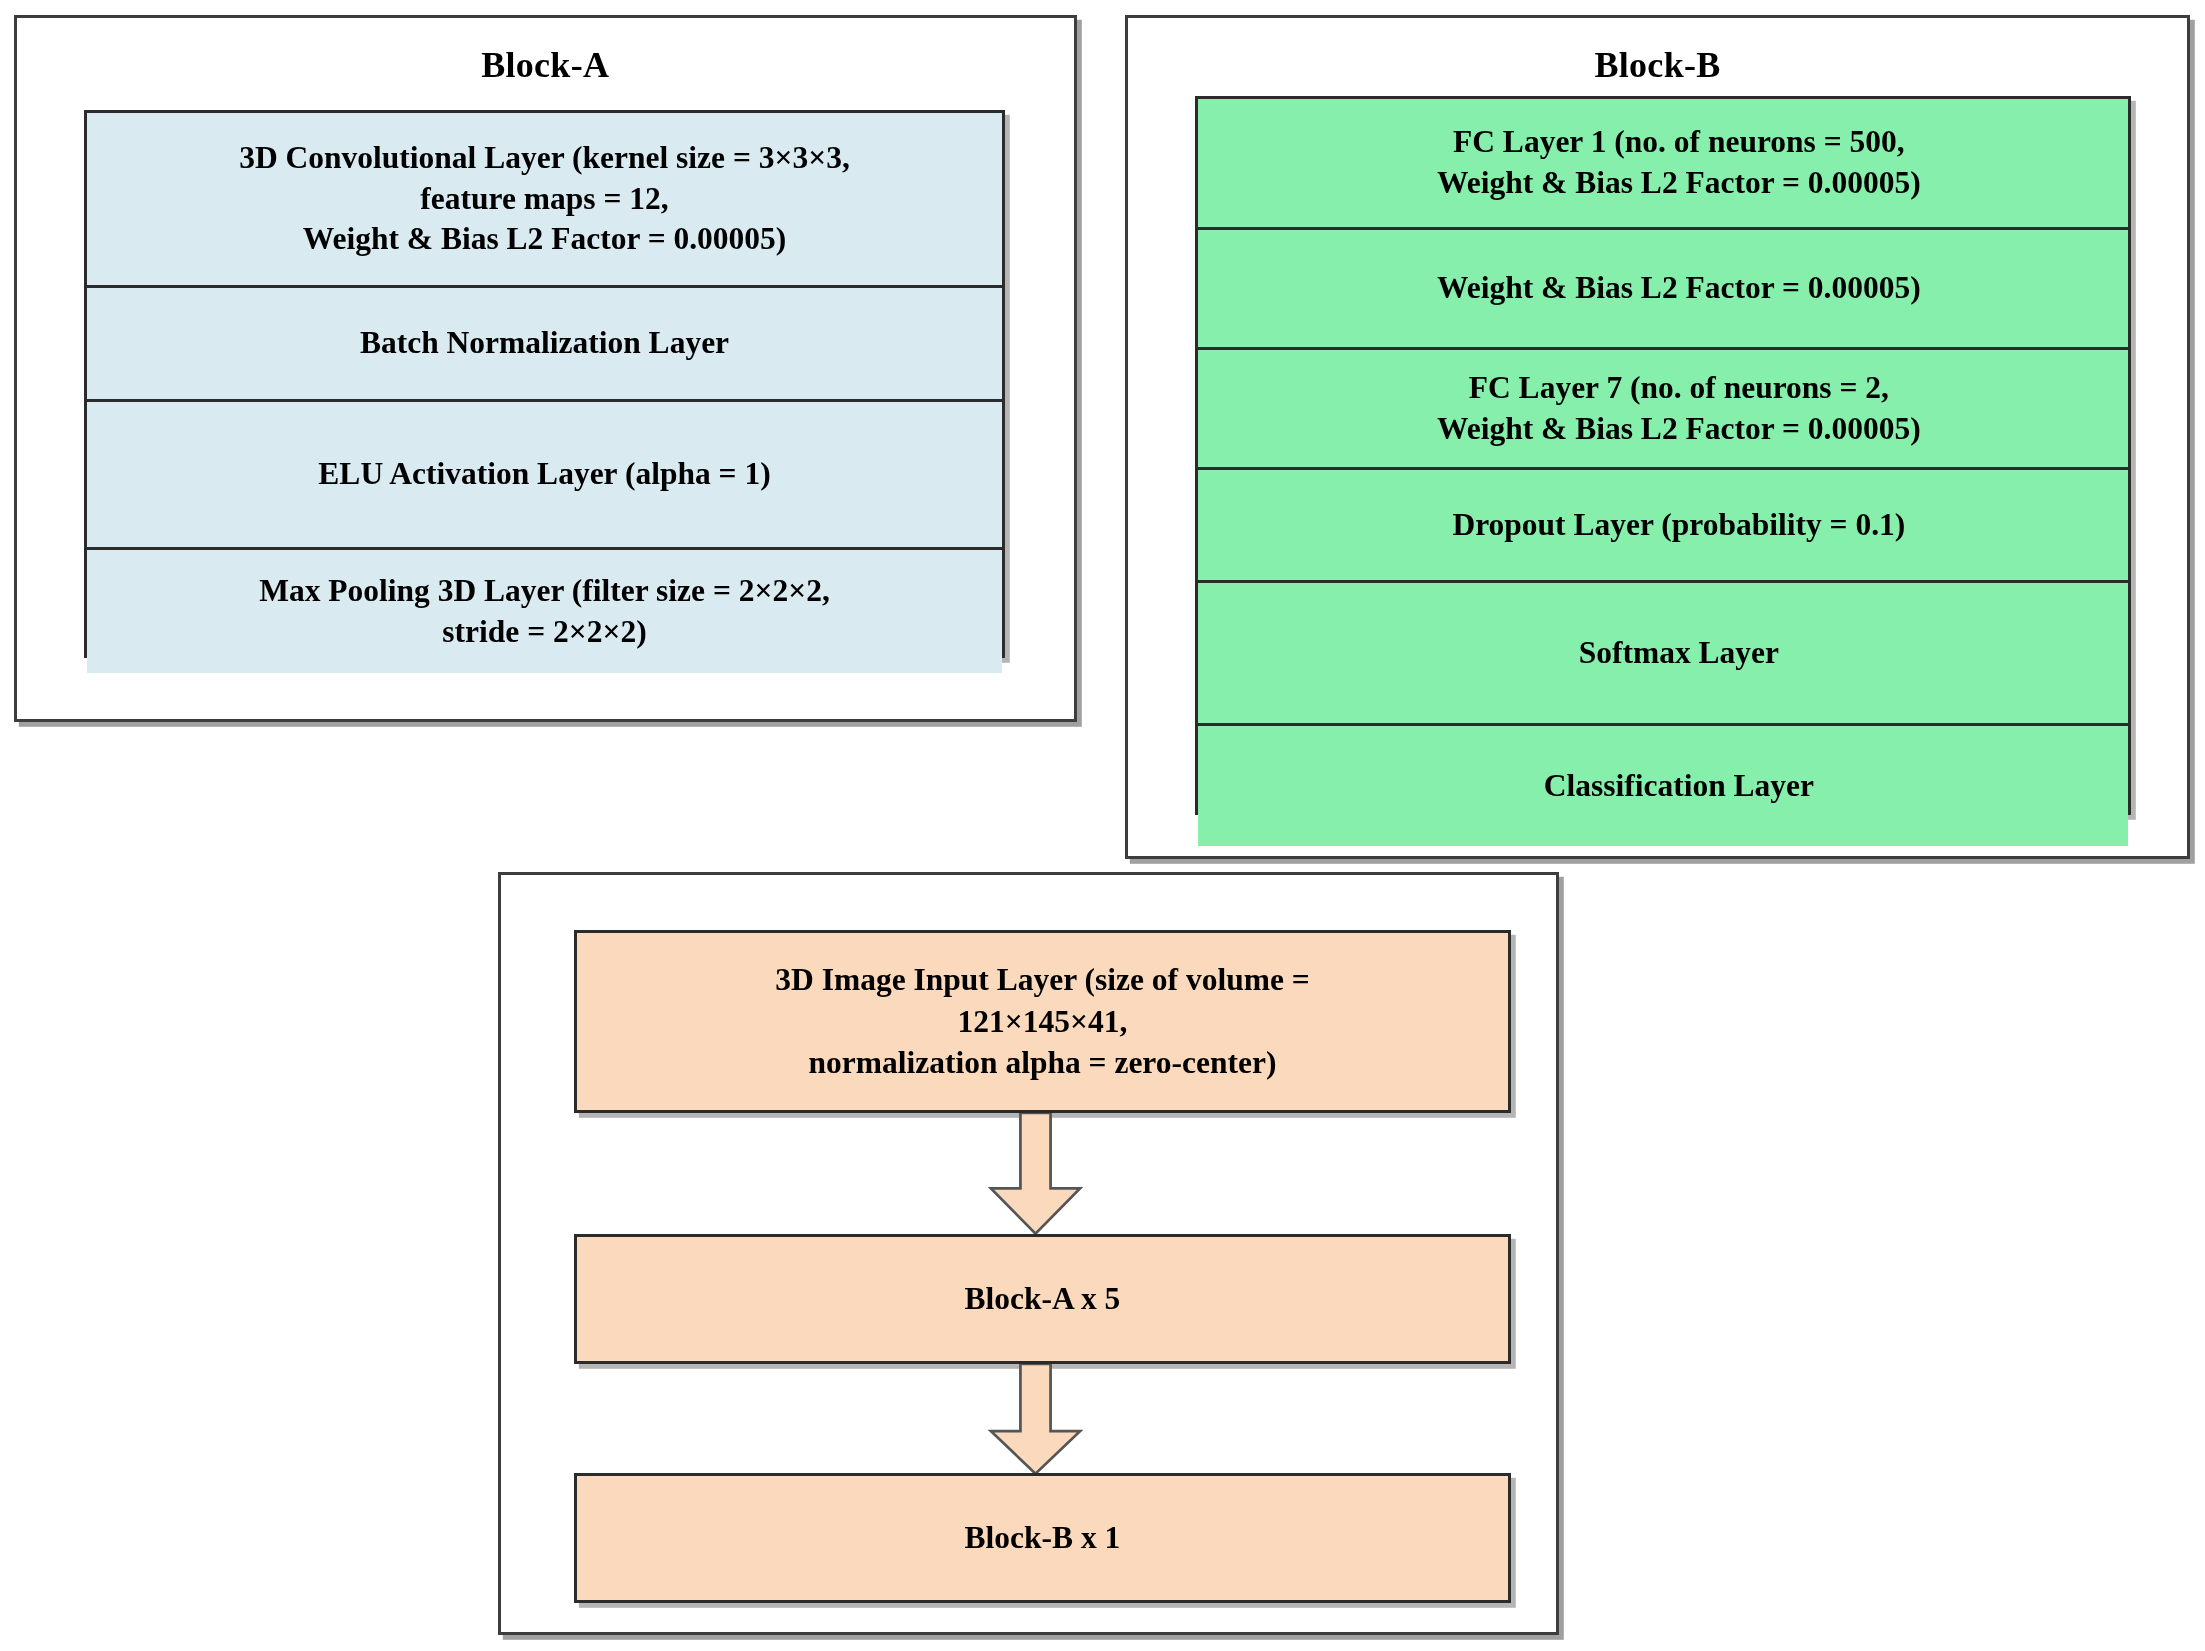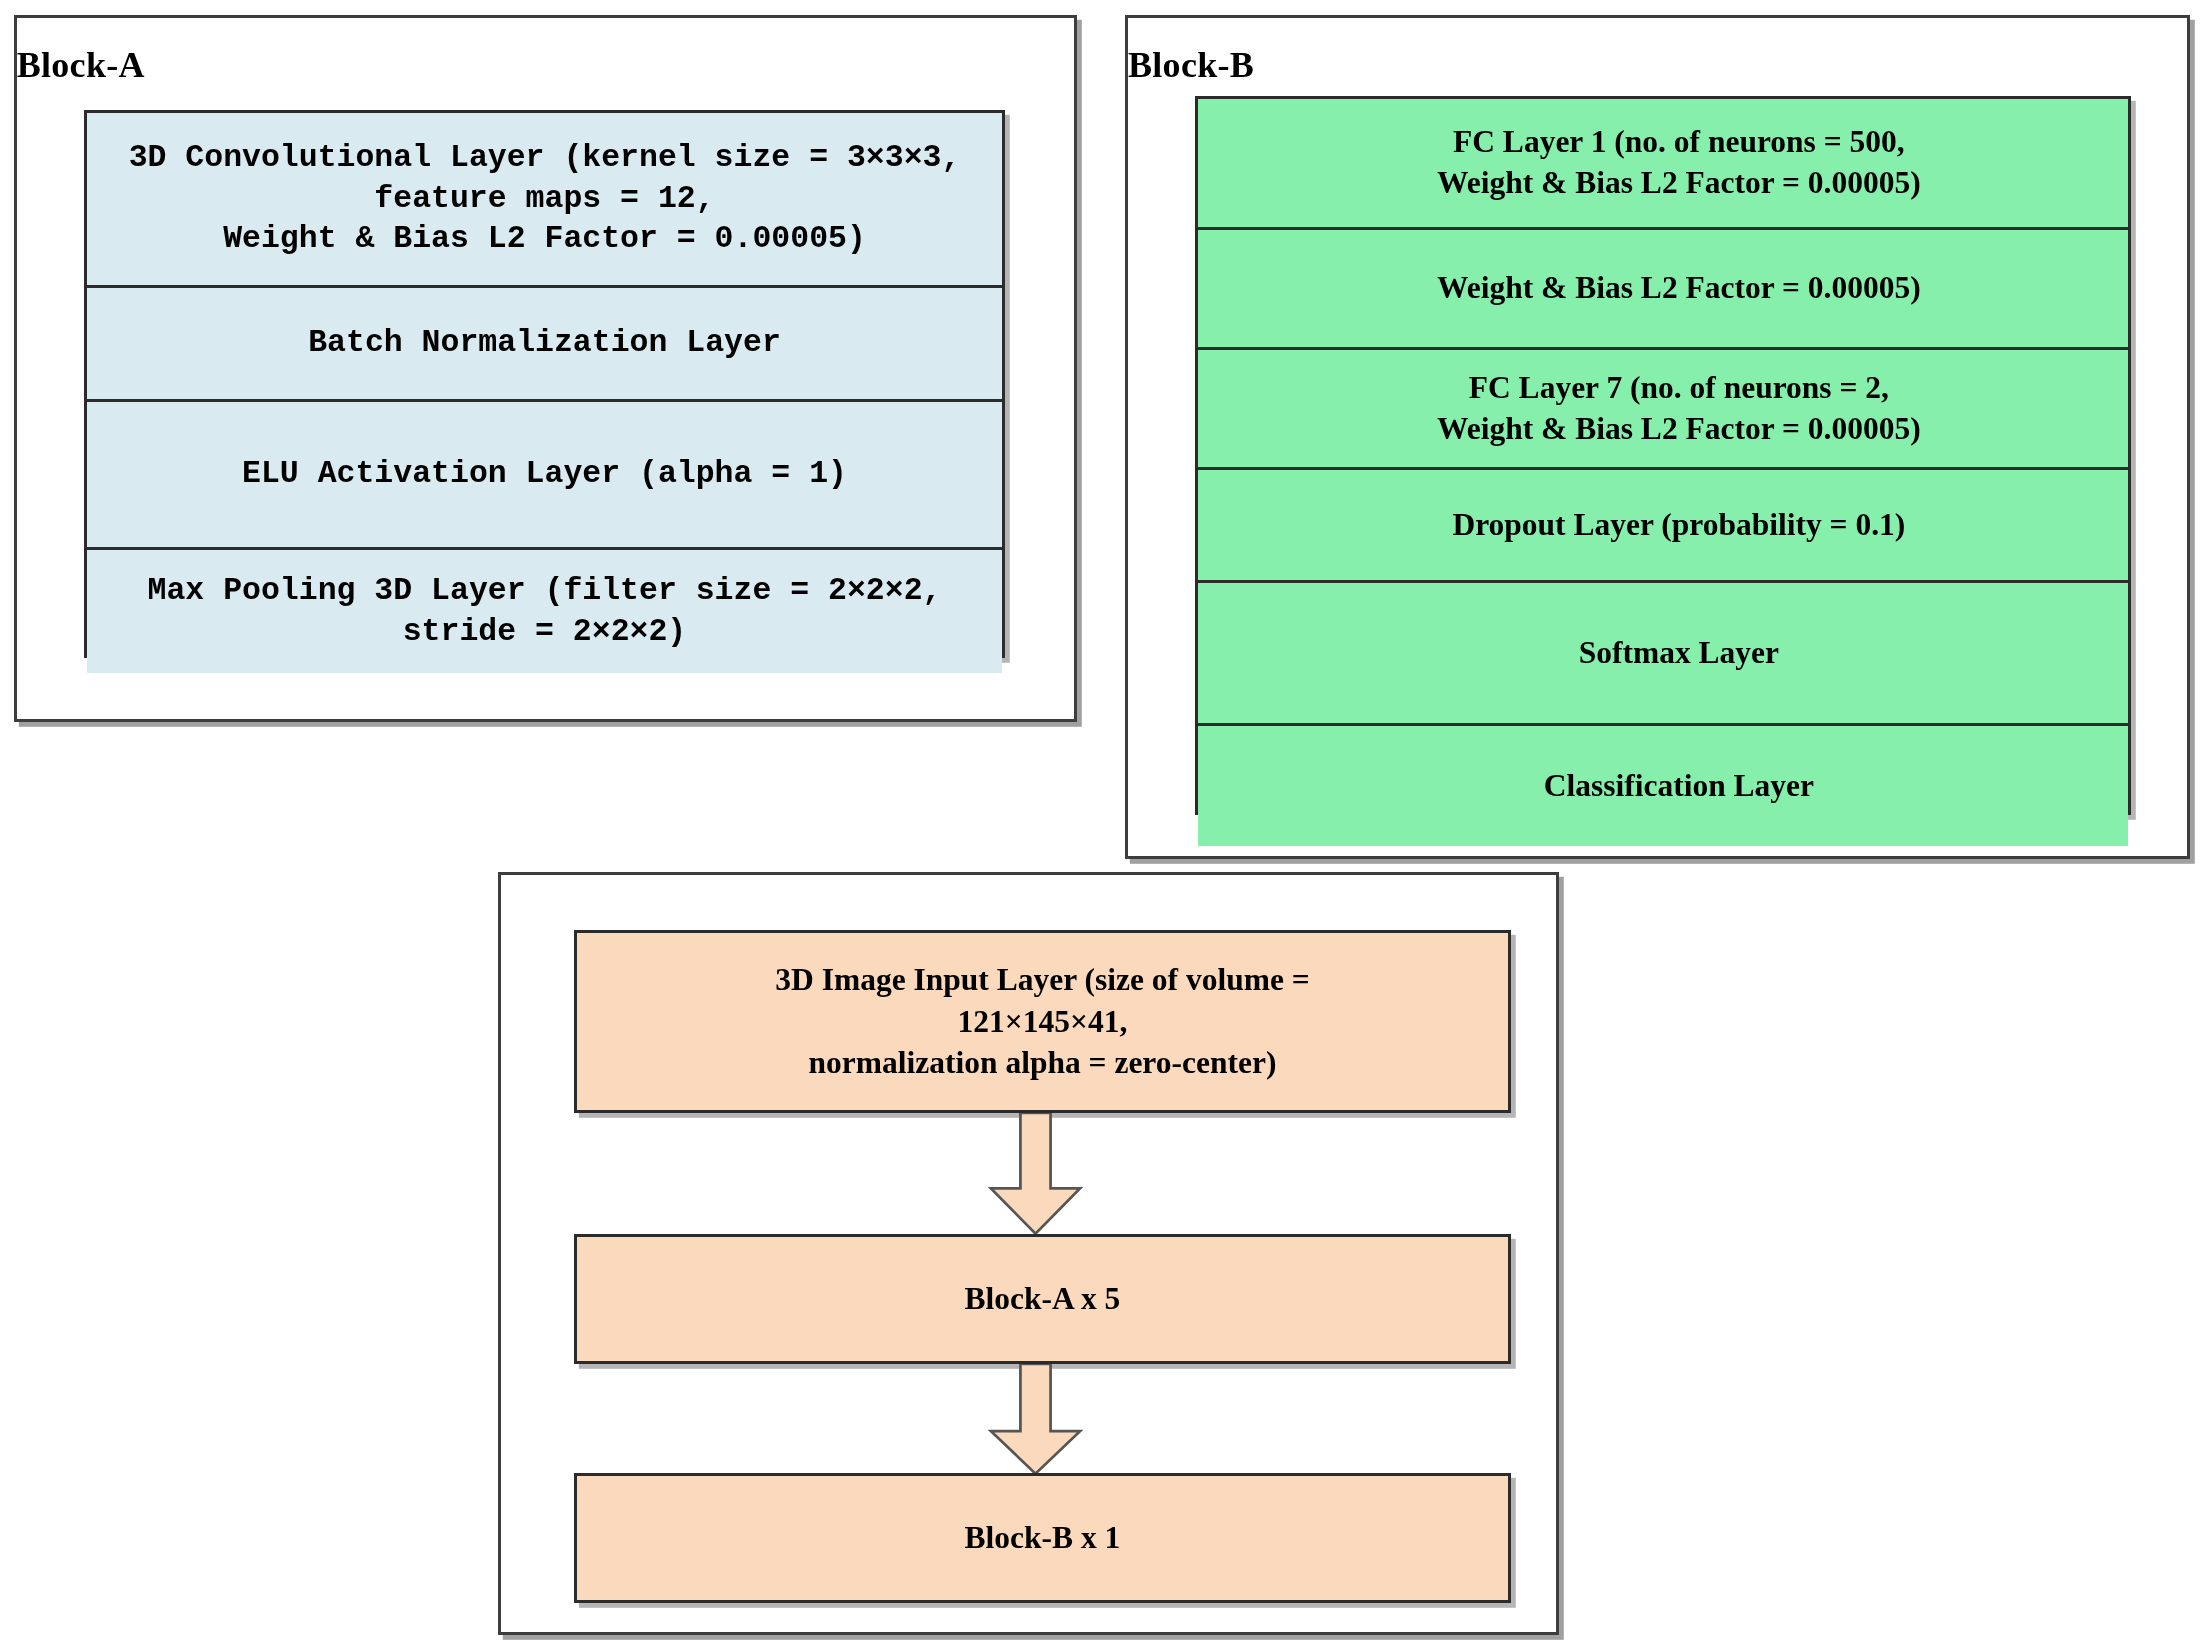--- a/index.html
+++ b/index.html
@@ -20,37 +20,37 @@
     box-sizing:border-box;
     box-shadow:4.8px 4.8px 0 0 rgba(128,128,128,.75);
   }
   #frame-a{left:13.7px;  top:15px;   width:1063px; height:707px;}
   #frame-b{left:1125px;top:15px;   width:1065px; height:844px;}
   #frame-c{left:498px; top:872px; width:1061px; height:763px;}
 
   .frame-title{
     position:absolute;
     left:0;right:0;
-    text-align:left;
+    text-align:center;
     font-weight:bold;
     font-size:36px;
     color:#000;
     letter-spacing:0.3px;
   }
   #title-a{top:26px;}
   #title-b{top:26px;}
 
   
   .stack{
     position:absolute;
     box-sizing:border-box;
     border:3.4px solid #2b2b2b;
     box-shadow:4.8px 4.8px 0 0 rgba(150,150,150,.7);
   }
-  #stack-a{left:84px; top:110px; width:921px; height:548px; background:#fde047;font-family:Liberation Mono, monospace;}
+  #stack-a{left:84px; top:110px; width:921px; height:548px; background:#fde047;}
   #stack-b{left:1195px;top:96px; width:936px; height:719px;background:#ffe494;}
 
   .cell{
     box-sizing:border-box;
     display:flex;
     align-items:center;
     justify-content:center;
     text-align:center;
     font-weight:bold;
     font-size:31.5px;

